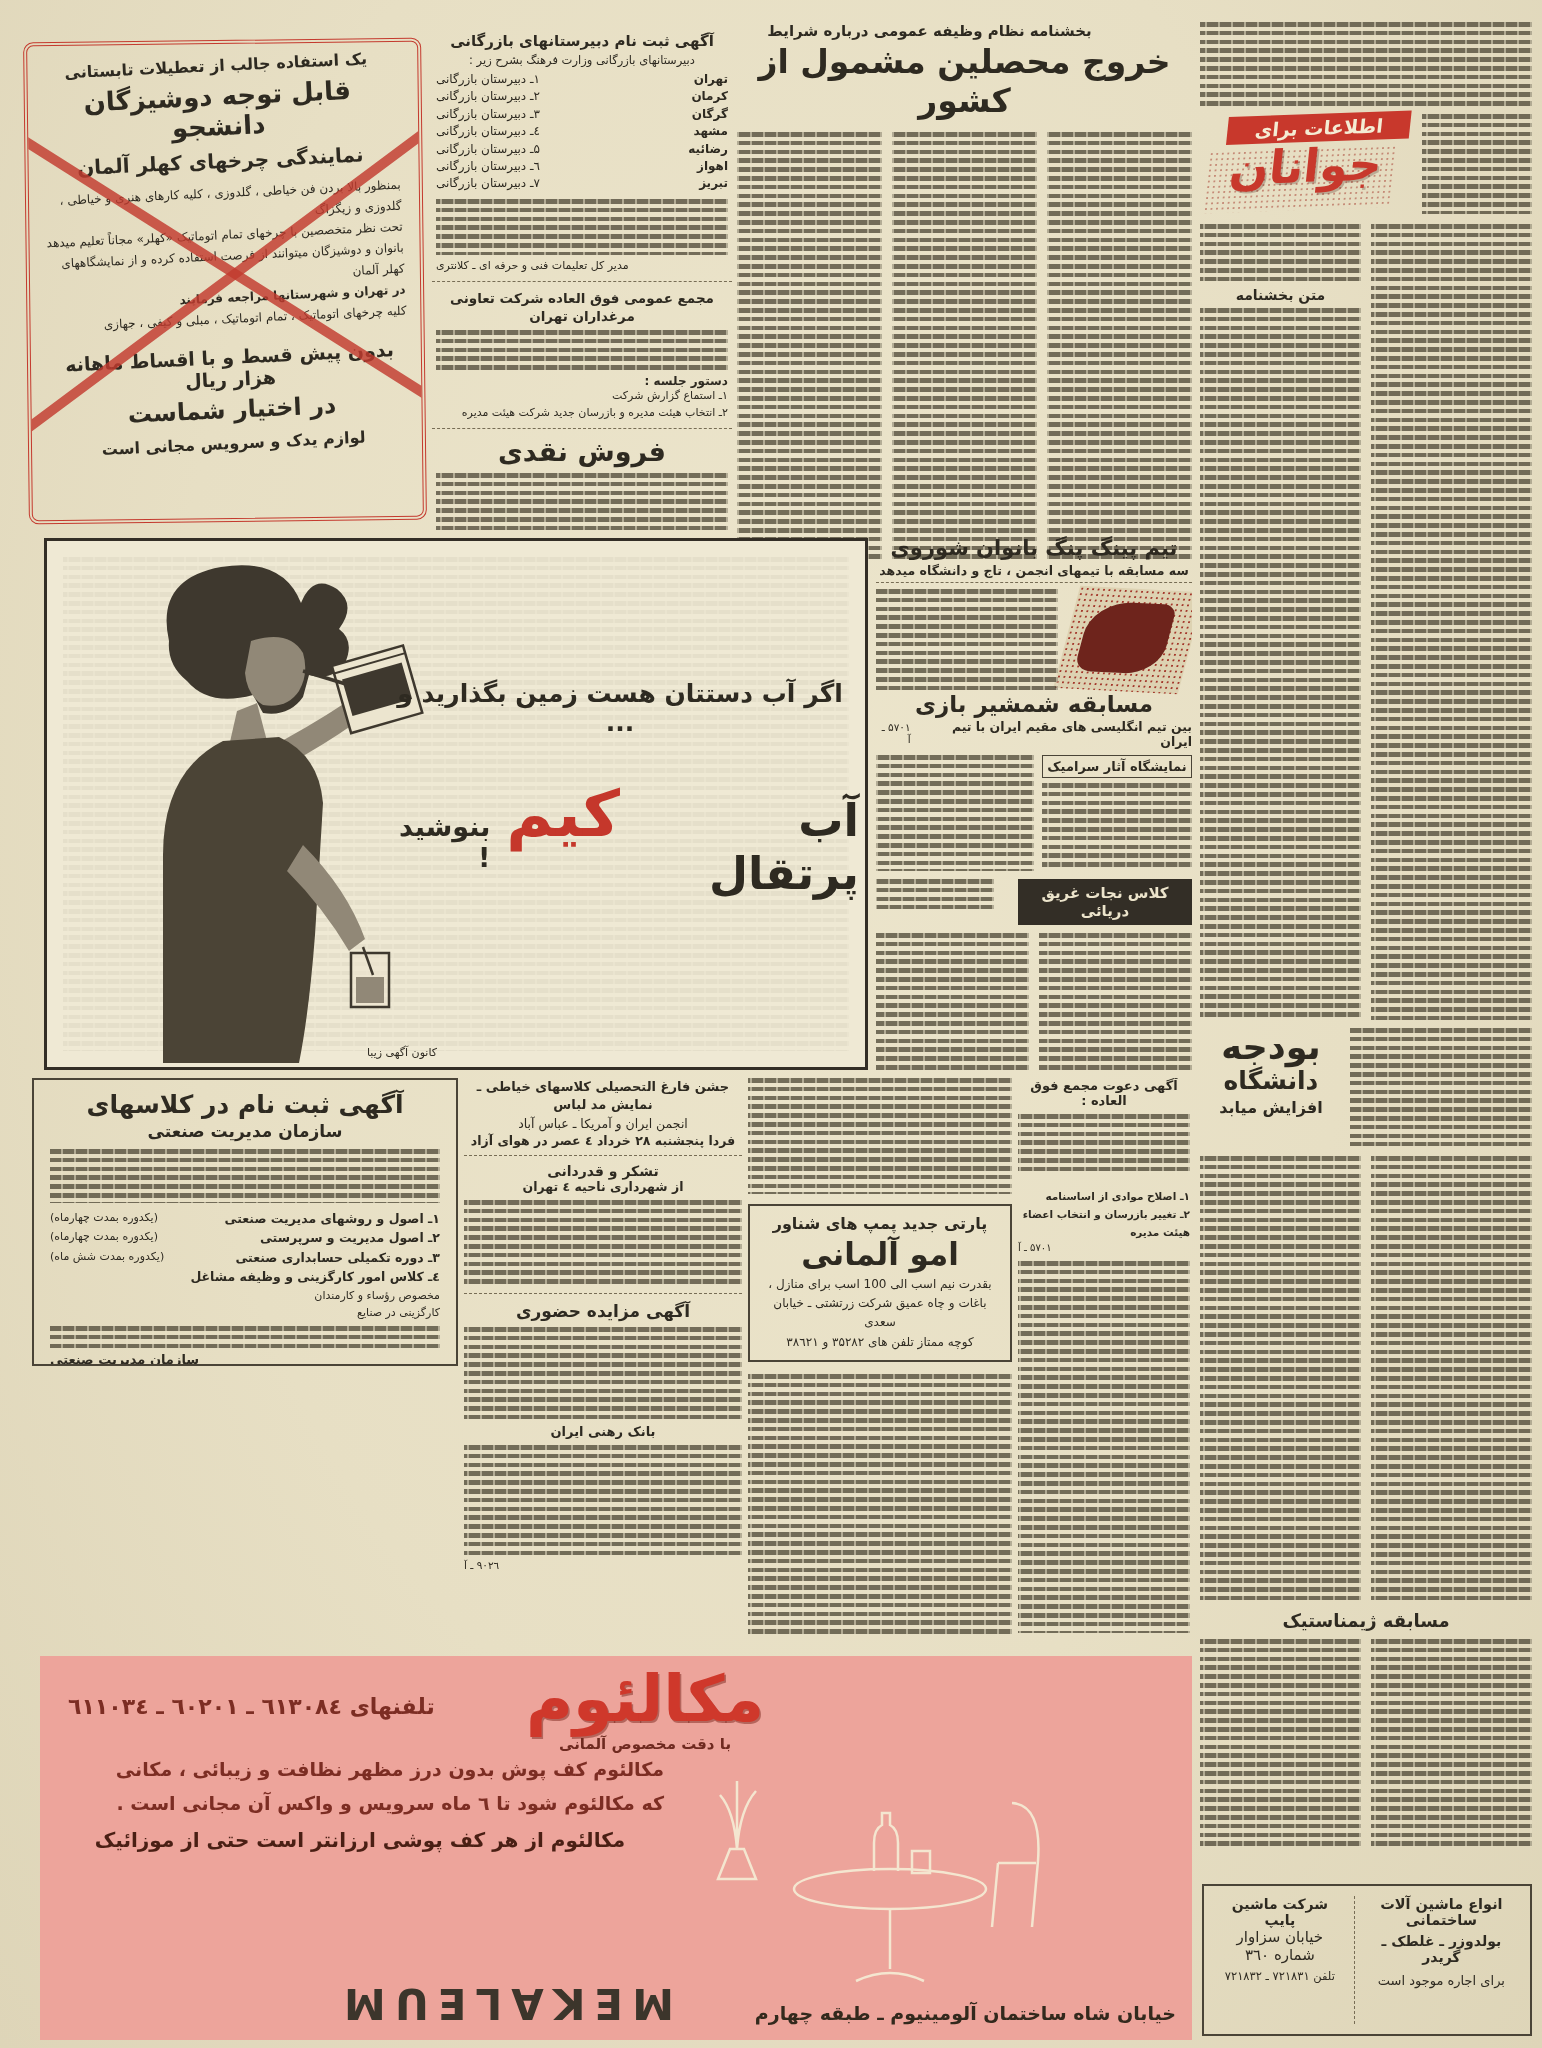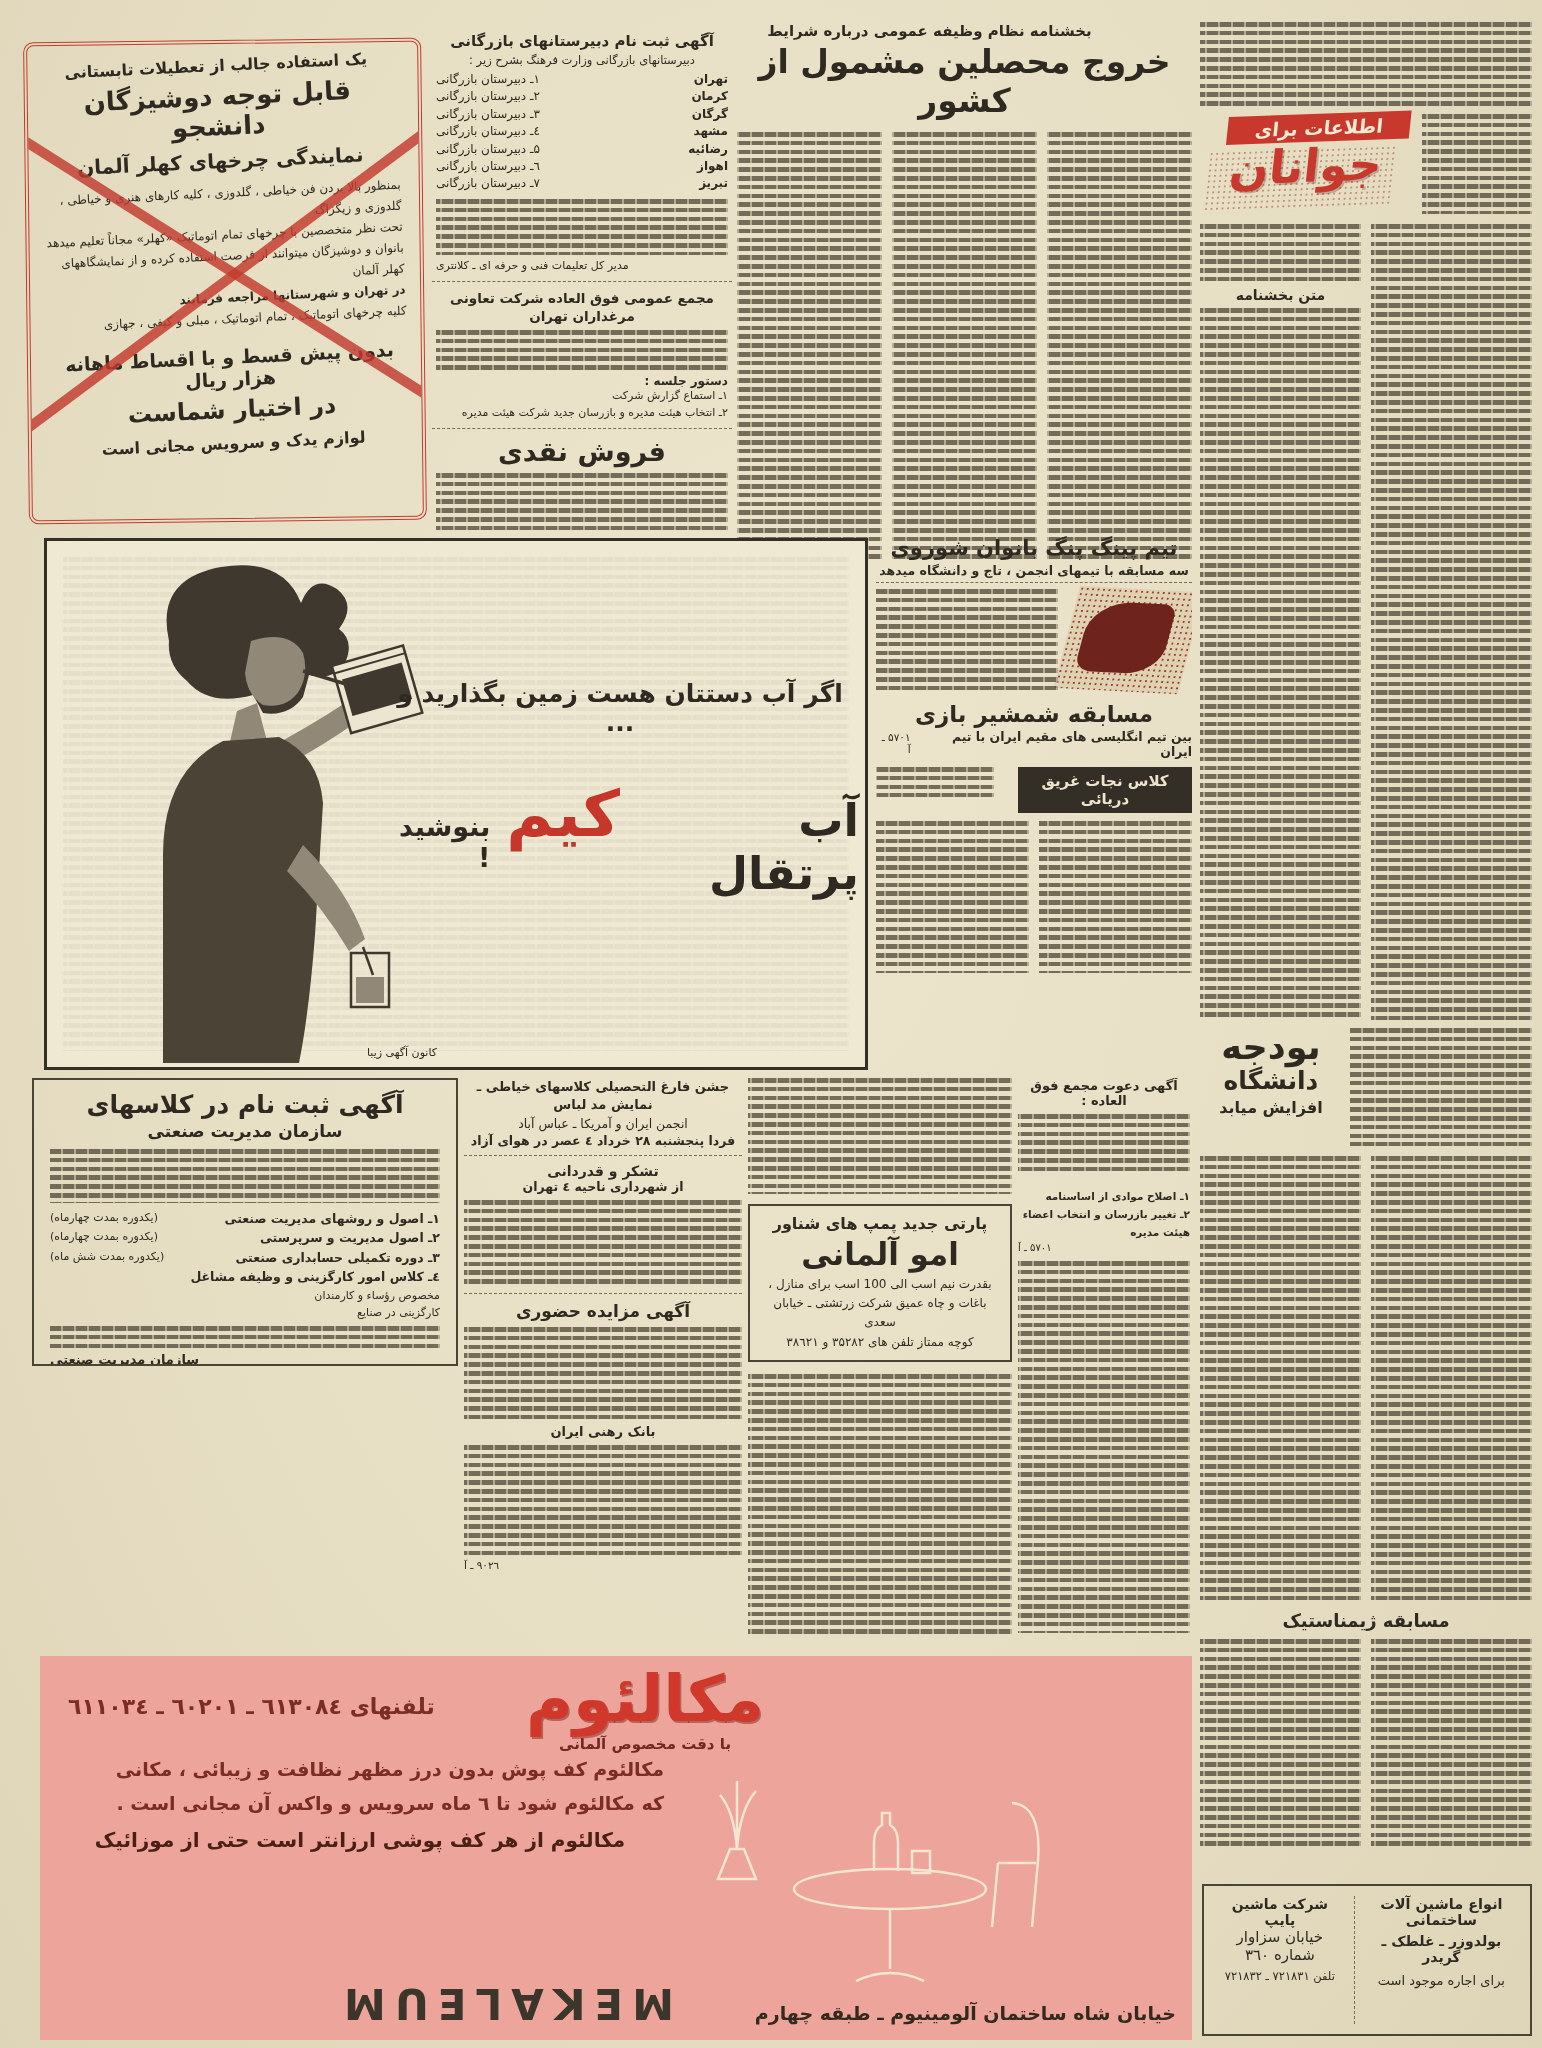--- a/index.html
+++ b/index.html
@@ -174,24 +174,31 @@
 <div class="blk" style="left:876px;top:536px;width:316px;height:534px;overflow:hidden">
   <div class="b tc" style="font-size:21px">تیم پینگ پنگ بانوان شوروی</div>
   <div class="b tc" style="font-size:12.5px;margin-top:3px;border-bottom:1px dashed #776d55;padding-bottom:4px">سه مسابقه با تیمهای انجمن ، تاج و دانشگاه میدهد</div>
   <div style="display:flex;gap:8px;margin-top:6px;height:102px">
     <div class="dotgfx" style="width:126px;position:relative;transform:skewX(-12deg) rotate(3deg);background-color:#ddd2b2;overflow:hidden">
       <div style="position:absolute;left:16px;top:14px;width:86px;height:70px;background:#6e241c;border-radius:48% 16% 42% 20%"></div>
     </div>
     <div class="ft soft" style="flex:1"></div>
   </div>
 
-  <div class="b tc" style="font-size:23px;margin-top:10px">مسابقه شمشیر بازی</div>
+  <div class="b tc" style="font-size:23px;">مسابقه شمشیر بازی</div>
   <div style="display:flex;justify-content:center;gap:10px;align-items:baseline;margin-top:2px">
     <span class="b" style="font-size:12.5px">بین تیم انگلیسی های مقیم ایران با تیم ایران</span>
     <span style="font-size:10.5px">۵۷۰۱ ـ آ</span>
+  </div>
+  <div style="display:flex;gap:8px;margin-top:6px;height:116px">
+    <div style="width:150px;display:flex;flex-direction:column;gap:5px">
+      <div class="box b tc" style="font-size:13px;padding:3px 2px">نمایشگاه آثار سرامیک</div>
+      <div class="ft soft" style="flex:1"></div>
+    </div>
+    <div class="ft soft" style="flex:1"></div>
   </div>
 
   <div style="display:flex;gap:24px;margin-top:8px;align-items:flex-start">
     <div class="b tc" style="width:170px;background:#332e26;color:#ece4cb;font-size:15px;padding:5px 2px">کلاس نجات غریق دریائی</div>
     <div class="ft soft" style="flex:1;height:30px"></div>
   </div>
   <div class="cols" style="margin-top:8px;height:152px">
     <div class="ft soft"></div>
     <div class="ft soft"></div>
   </div>

